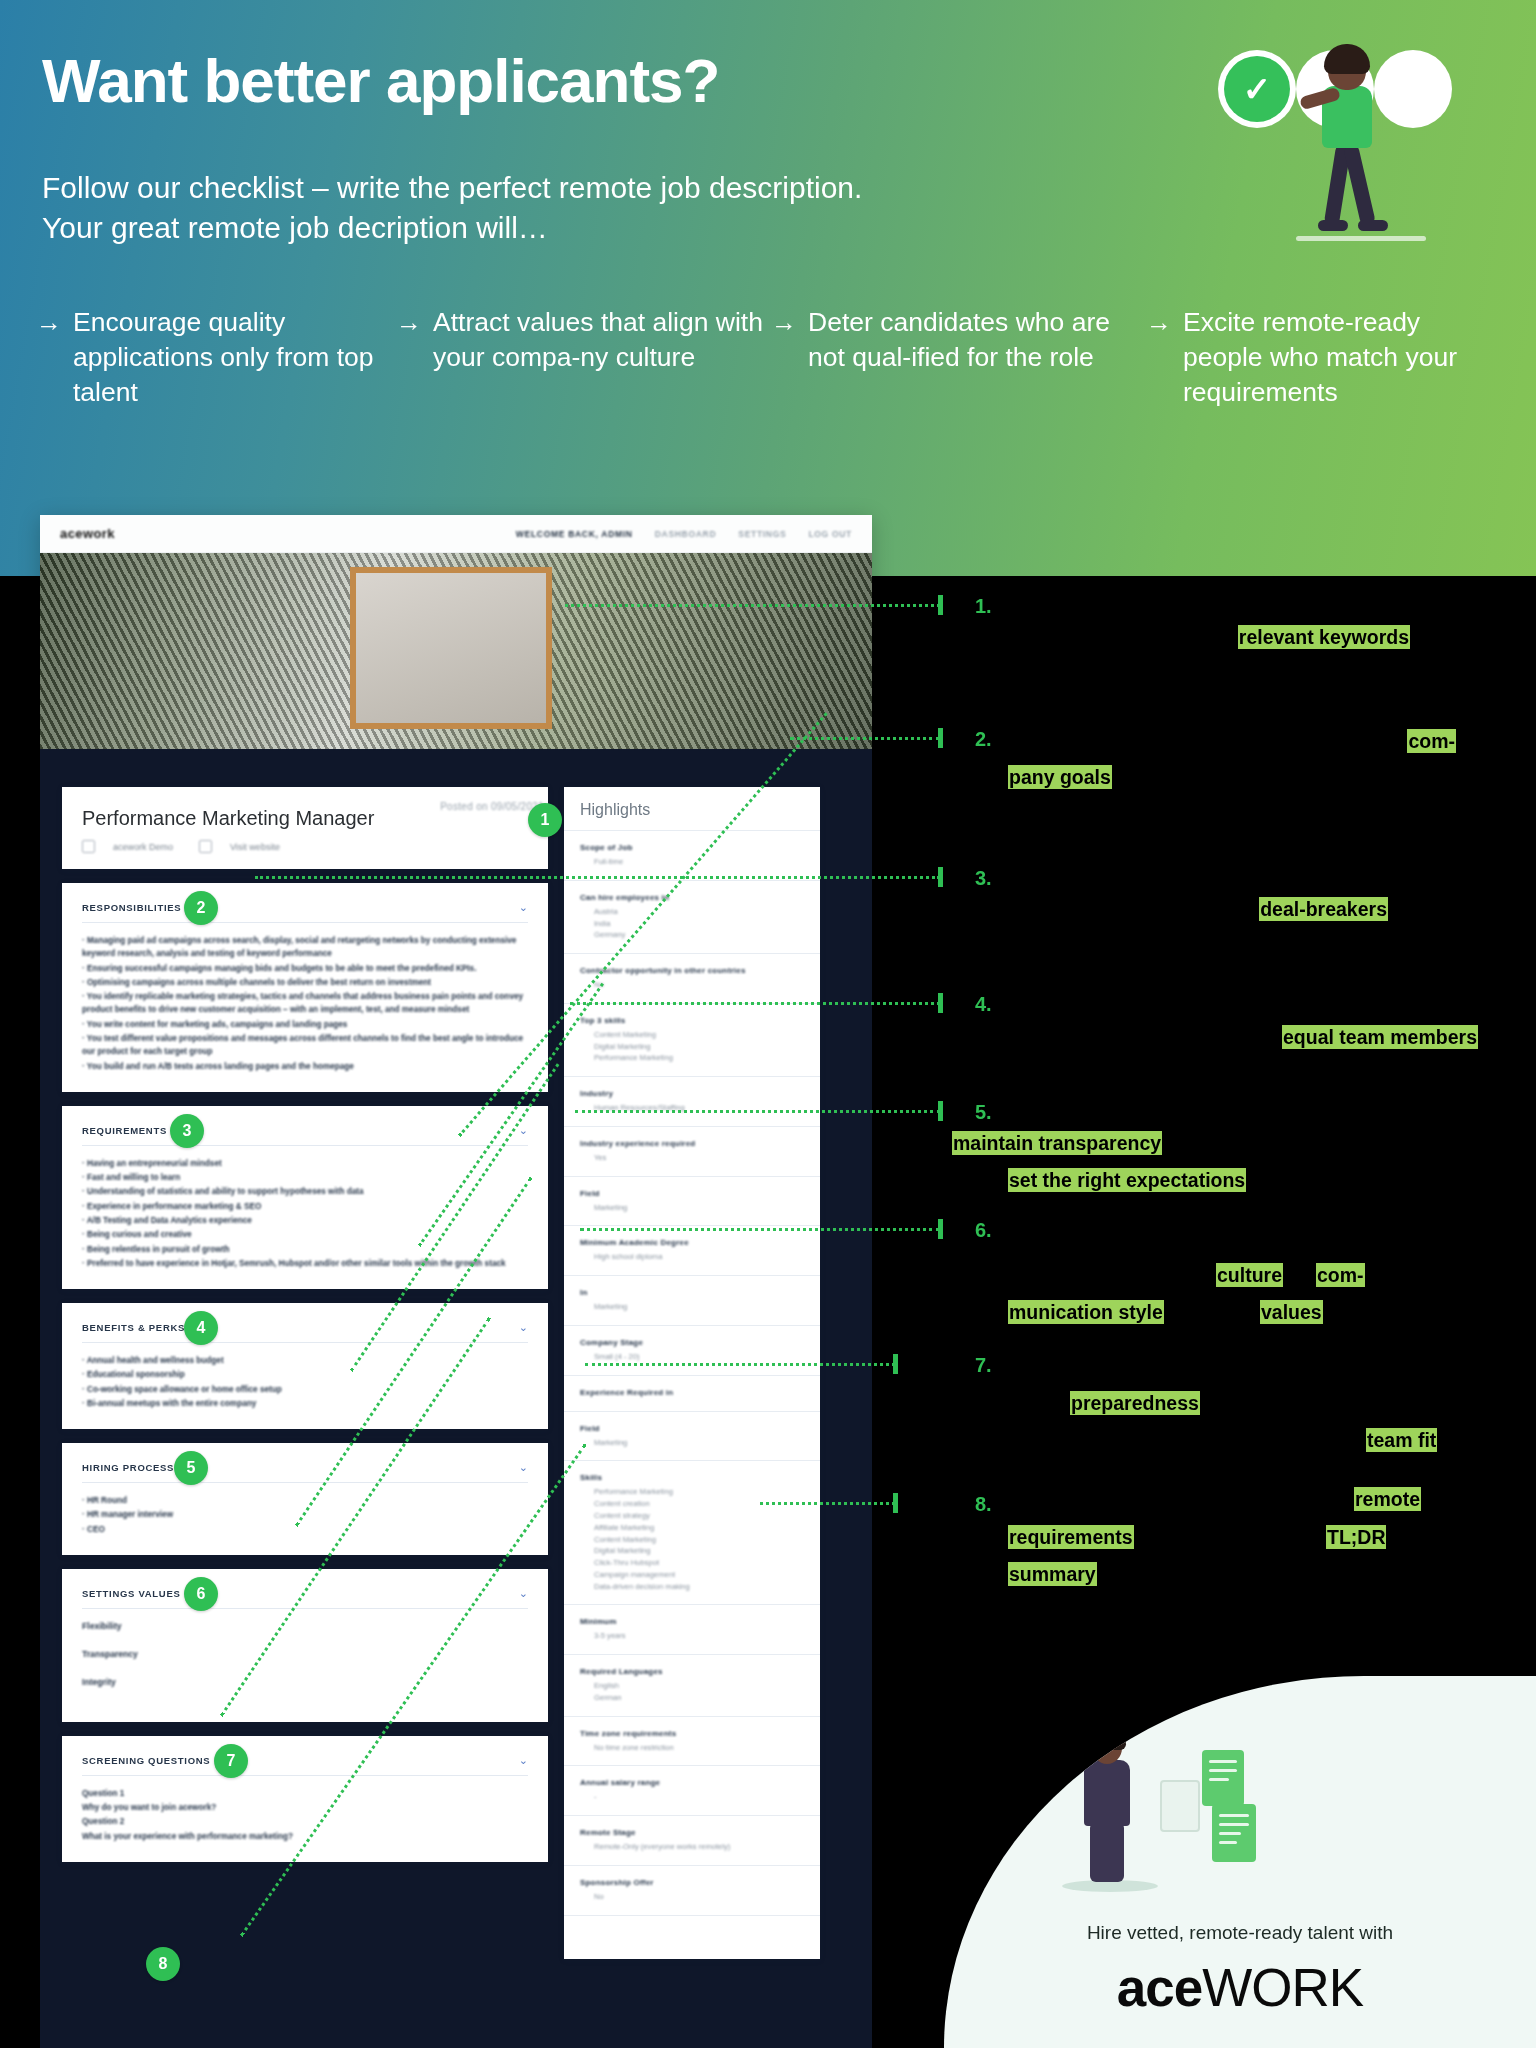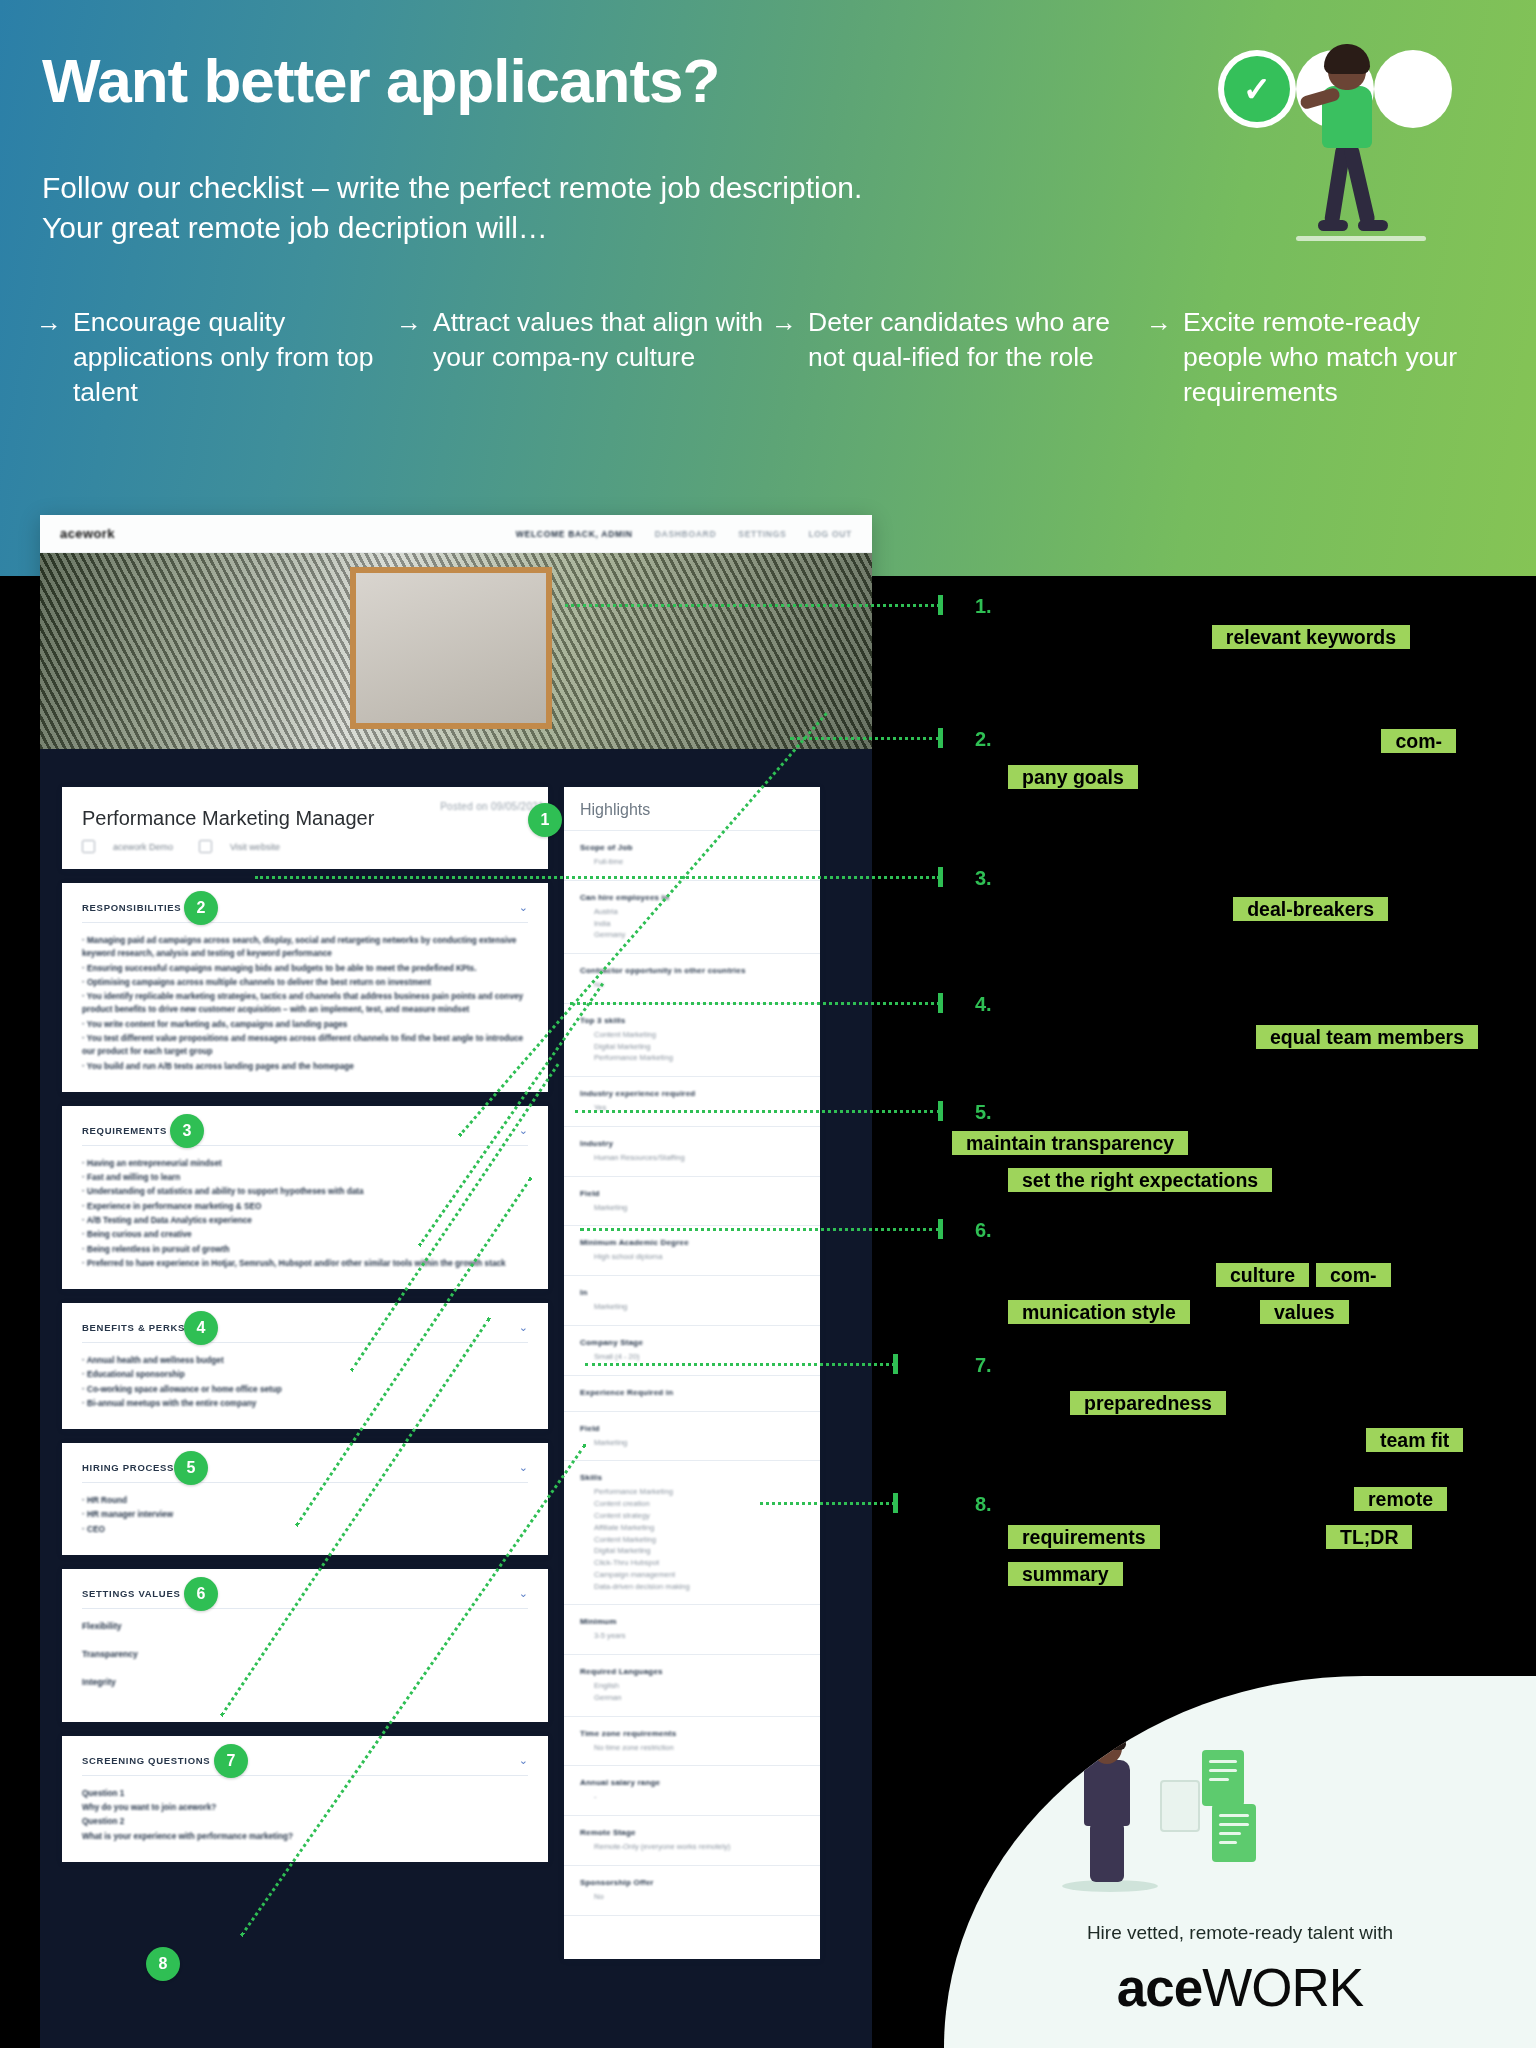--- a/index.html
+++ b/index.html
@@ -124,21 +124,21 @@
     background:#2fbf54; color:#fff; font-size:16px; font-weight:bold;
     display:flex; align-items:center; justify-content:center; z-index:6;
     box-shadow:0 1px 3px rgba(0,0,0,.2);
   }
   #chatbtn { position:absolute; right:16px; bottom:14px; width:34px; height:34px; border-radius:8px; background:#2fbf54; display:flex;align-items:center;justify-content:center; }
   #chatbtn div { width:16px; height:13px; background:#fff; border-radius:3px 3px 3px 0; }
   .anum { position:absolute; font-size:20px; font-weight:bold; color:#2fbf54; }
   .atick { position:absolute; width:5px; height:20px; background:#2fbf54; }
   .aline { position:absolute; height:0; border-top:3px dotted #2fbf54; }
   .atext { position:absolute; font-size:19.5px; font-weight:bold; color:#000; line-height:1.42; width:560px; }
-  .atext .hl { background:#9ed45b; color:#000; padding:1px 14px; box-decoration-break:clone; -webkit-box-decoration-break:clone; }
+  .atext .hl { background:#9ed45b; color:#000; padding:1px 1px; box-decoration-break:clone; -webkit-box-decoration-break:clone; }
 
   
   .conn { position:absolute; border-top:3px dotted #2fbf54; transform-origin:0 0; z-index:5; }
 
   
   #footer {
     position:absolute; right:0; bottom:0; width:592px; height:372px;
     background:#f0f8f5; border-top-left-radius:420px 372px; overflow:hidden;
   }
   #foot-tag { position:absolute; left:0; right:0; bottom:104px; text-align:center; font-size:19px; color:#1d2a25; }
@@ -347,26 +347,26 @@
           <div class="hl-k">Contractor opportunity in other countries</div>
           <div class="hl-v">No</div>
         </div>
         <div class="hl-row">
           <div class="hl-k">Top 3 skills</div>
           <div class="hl-v" style="white-space:pre-line">Content Marketing
 Digital Marketing
 Performance Marketing</div>
         </div>
         <div class="hl-row">
+          <div class="hl-k">Industry</div>
+          <div class="hl-v">Human Resources/Staffing</div>
+        </div>
+        <div class="hl-row">
           <div class="hl-k">Industry experience required</div>
           <div class="hl-v">Yes</div>
-        </div>
-        <div class="hl-row">
-          <div class="hl-k">Industry</div>
-          <div class="hl-v">Human Resources/Staffing</div>
         </div>
         <div class="hl-row">
           <div class="hl-k">Field</div>
           <div class="hl-v">Marketing</div>
         </div>
         <div class="hl-row">
           <div class="hl-k">Minimum Academic Degree</div>
           <div class="hl-v">High school diploma</div>
         </div>
         <div class="hl-row">

